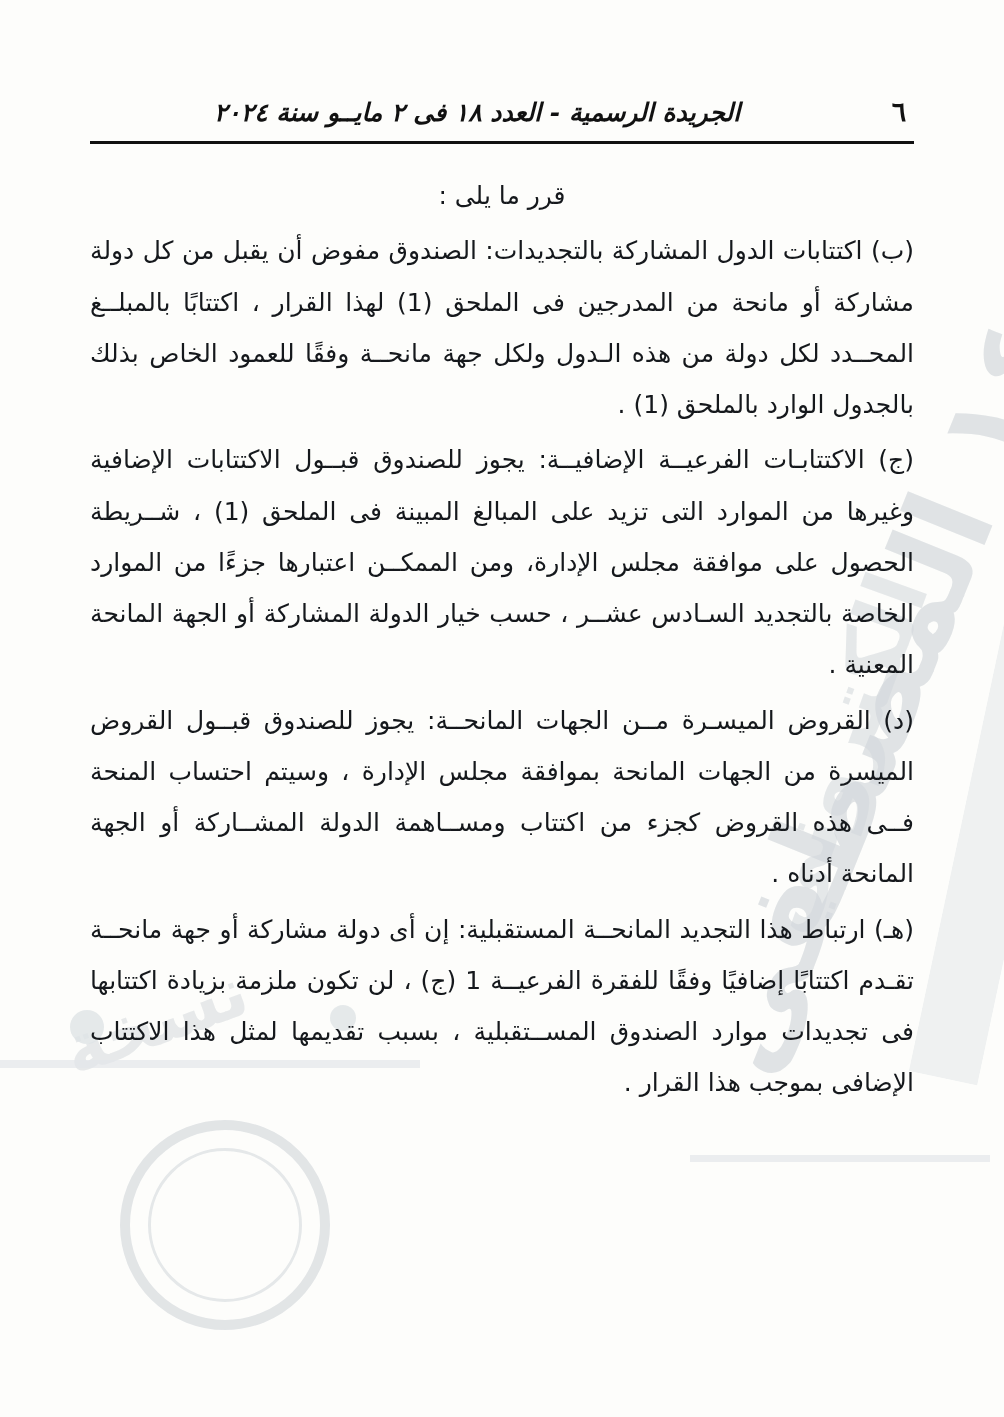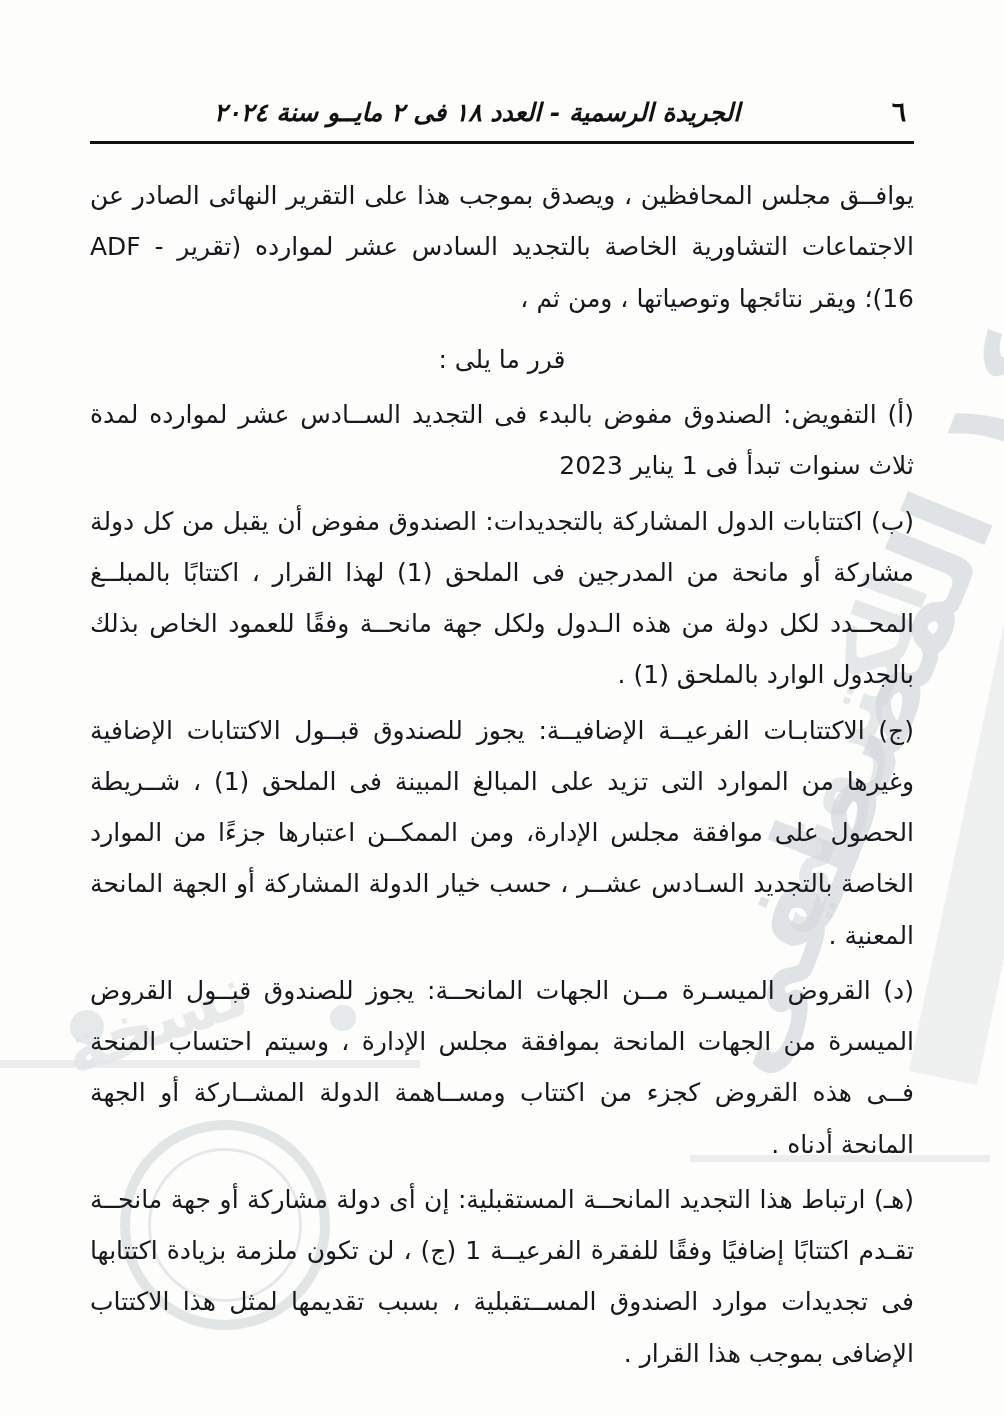--- a/index.html
+++ b/index.html
@@ -195,30 +195,26 @@
 <div class="page">
 
   <div class="header">
     <div class="page-number">٦</div>
     <div class="header-title">الجريدة الرسمية - العدد ١٨ فى ٢ مايــو سنة ٢٠٢٤</div>
   </div>
   <hr class="rule">
 
   <div class="body-text">
 
-    <p class="para">يوافــق مجلس المحافظين ، ويصدق بموجب هذا على التقرير النهائى الصادر عن الاجتماعات التشاورية الخاصة بالتجديد السادس عشر لموارده (تقرير ADF - 16)؛ ويقر نتائجها وتوصياتها ، ومن ثم ،</p>
 
     <p class="para center-line mt">
       <span class="u">قرر ما يلى :</span>
     </p>
 
 
-    <p class="para">
-      <span class="u">(أ) التفويض</span><span>: الصندوق مفوض بالبدء فى التجديد الســادس عشر لموارده لمدة ثلاث سنوات تبدأ فى 1 يناير 2023</span>
-    </p>
 
     <p class="para">
       <span class="u">(ب) اكتتابات الدول المشاركة بالتجديدات</span><span>: الصندوق مفوض أن يقبل من كل دولة مشاركة أو مانحة من المدرجين فى الملحق (1) لهذا القرار ، اكتتابًا بالمبلــغ المحــدد لكل دولة من هذه الـدول ولكل جهة مانحــة وفقًا للعمود الخاص بذلك بالجدول الوارد بالملحق (1) .</span>
     </p>
 
     <p class="para">
       <span class="u">(ج) الاكتتابـات الفرعيــة الإضافيــة</span><span>: يجوز للصندوق قبــول الاكتتابات الإضافية وغيرها من الموارد التى تزيد على المبالغ المبينة فى الملحق (1) ، شــريطة الحصول على موافقة مجلس الإدارة، ومن الممكــن اعتبارها جزءًا من الموارد الخاصة بالتجديد السـادس عشــر ، حسب خيار الدولة المشاركة أو الجهة المانحة المعنية .</span>
     </p>
 
     <p class="para">

